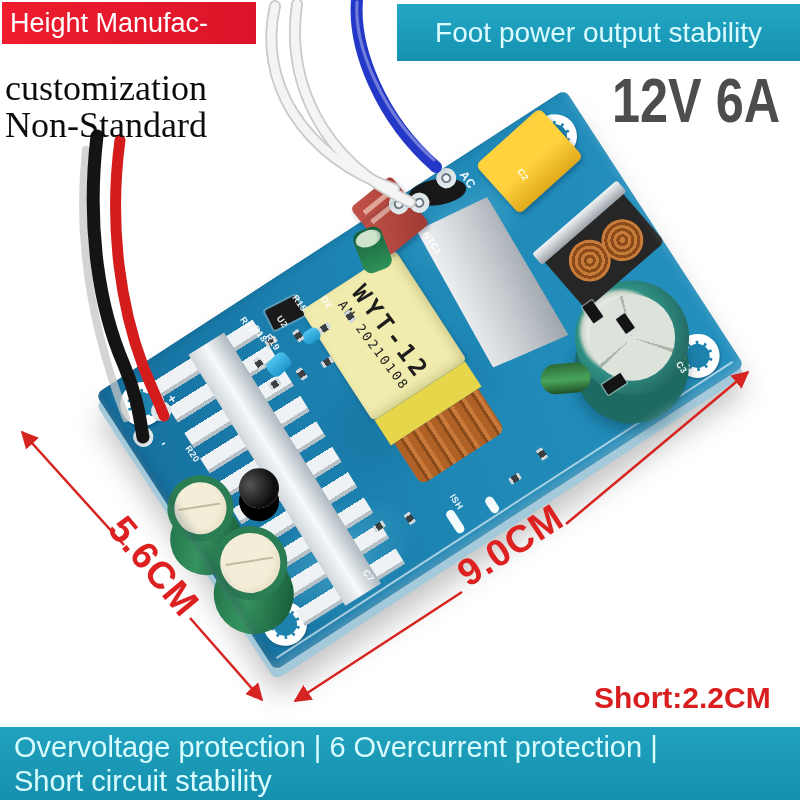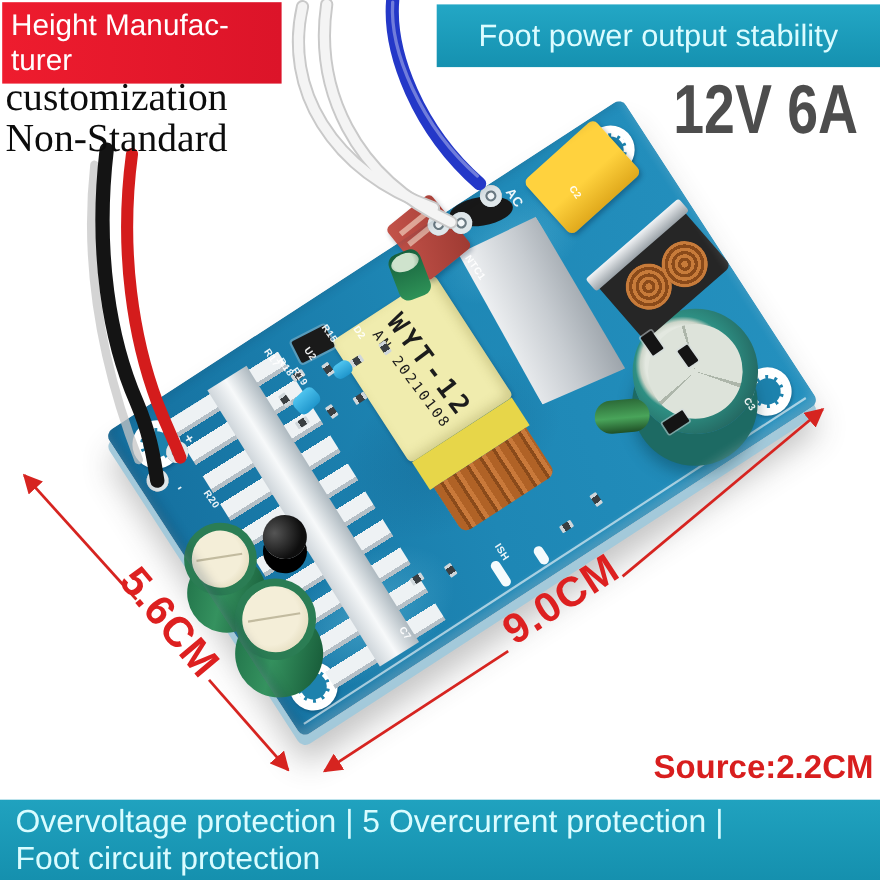--- a/index.html
+++ b/index.html
@@ -245,36 +245,35 @@
       </marker>
     </defs>
     <line x1="124" y1="545" x2="22" y2="432" stroke="#d62420" stroke-width="2.5" marker-end="url(#arr)"></line>
     <line x1="190" y1="618" x2="262" y2="700" stroke="#d62420" stroke-width="2.5" marker-end="url(#arr)"></line>
     <line x1="462" y1="592" x2="295" y2="701" stroke="#d62420" stroke-width="2.5" marker-end="url(#arr)"></line>
     <line x1="566" y1="524" x2="748" y2="372" stroke="#d62420" stroke-width="2.5" marker-end="url(#arr)"></line>
   </svg>
 
   <div class="badge-tl">
     <div>Height Manufac-</div>
-    <div>turer</div>
   </div>
 
   <div class="subtitle">
     <div>customization</div>
     <div>Non-Standard</div>
   </div>
 
   <div class="banner-tr">
     <span>Foot power output stability</span>
   </div>
 
   <div class="spec">12V 6A</div>
 
   <div class="dim-label dim-depth">5.6CM</div>
   <div class="dim-label dim-width">9.0CM</div>
-  <div class="height-note">Source:2.2CM</div>
+  <div class="height-note">Short:2.2CM</div>
 
   <div class="banner-bottom">
-    <div>Overvoltage protection | 5 Overcurrent protection |</div>
-    <div>Foot circuit protection</div>
+    <div>Overvoltage protection | 6 Overcurrent protection |</div>
+    <div>Short circuit stability</div>
   </div>
 
 </div>
 
 </body></html>

